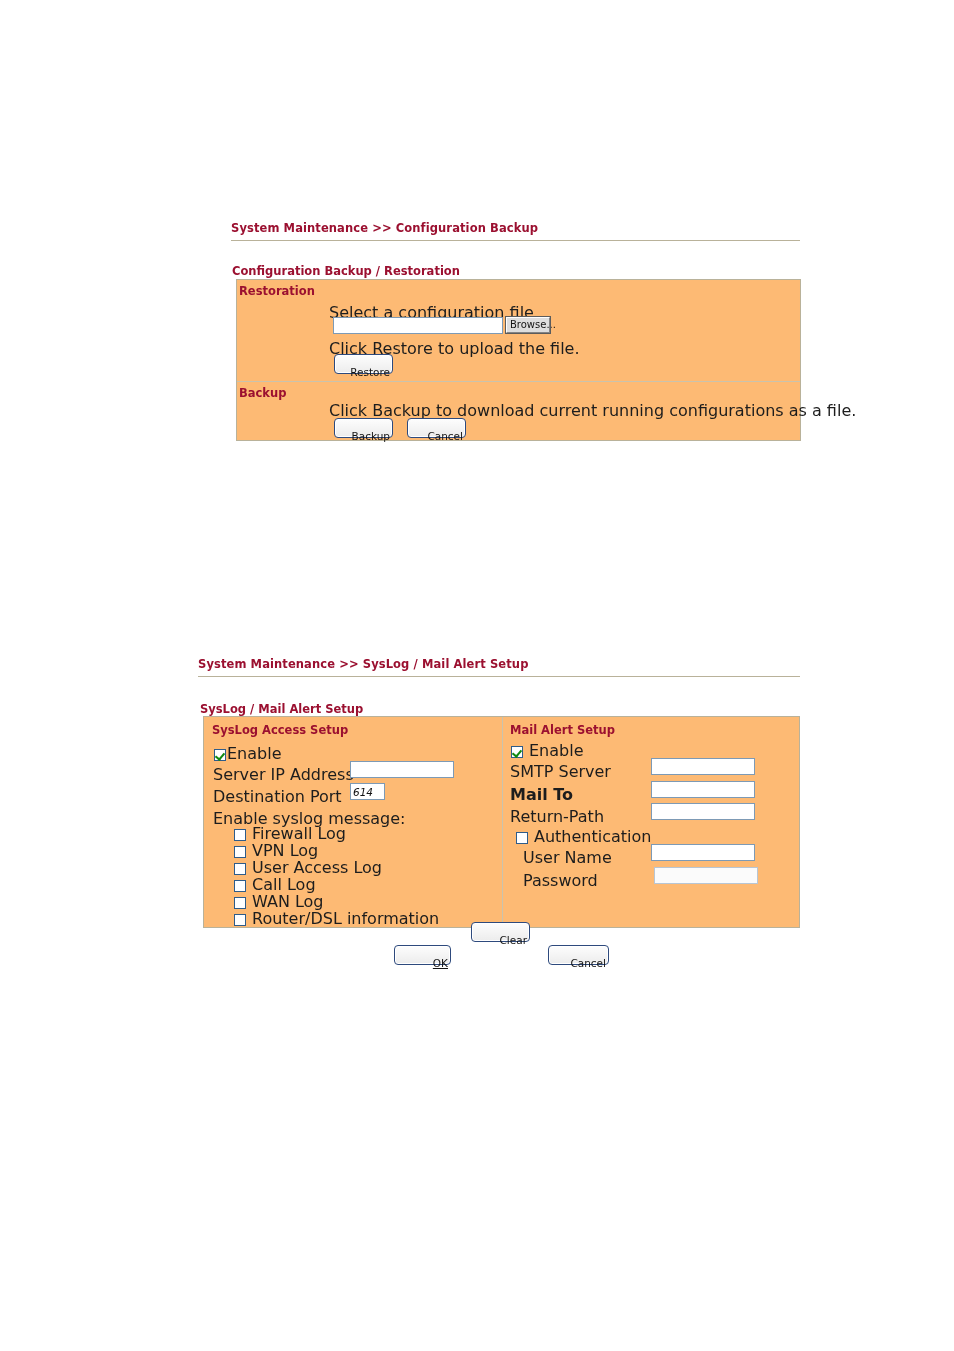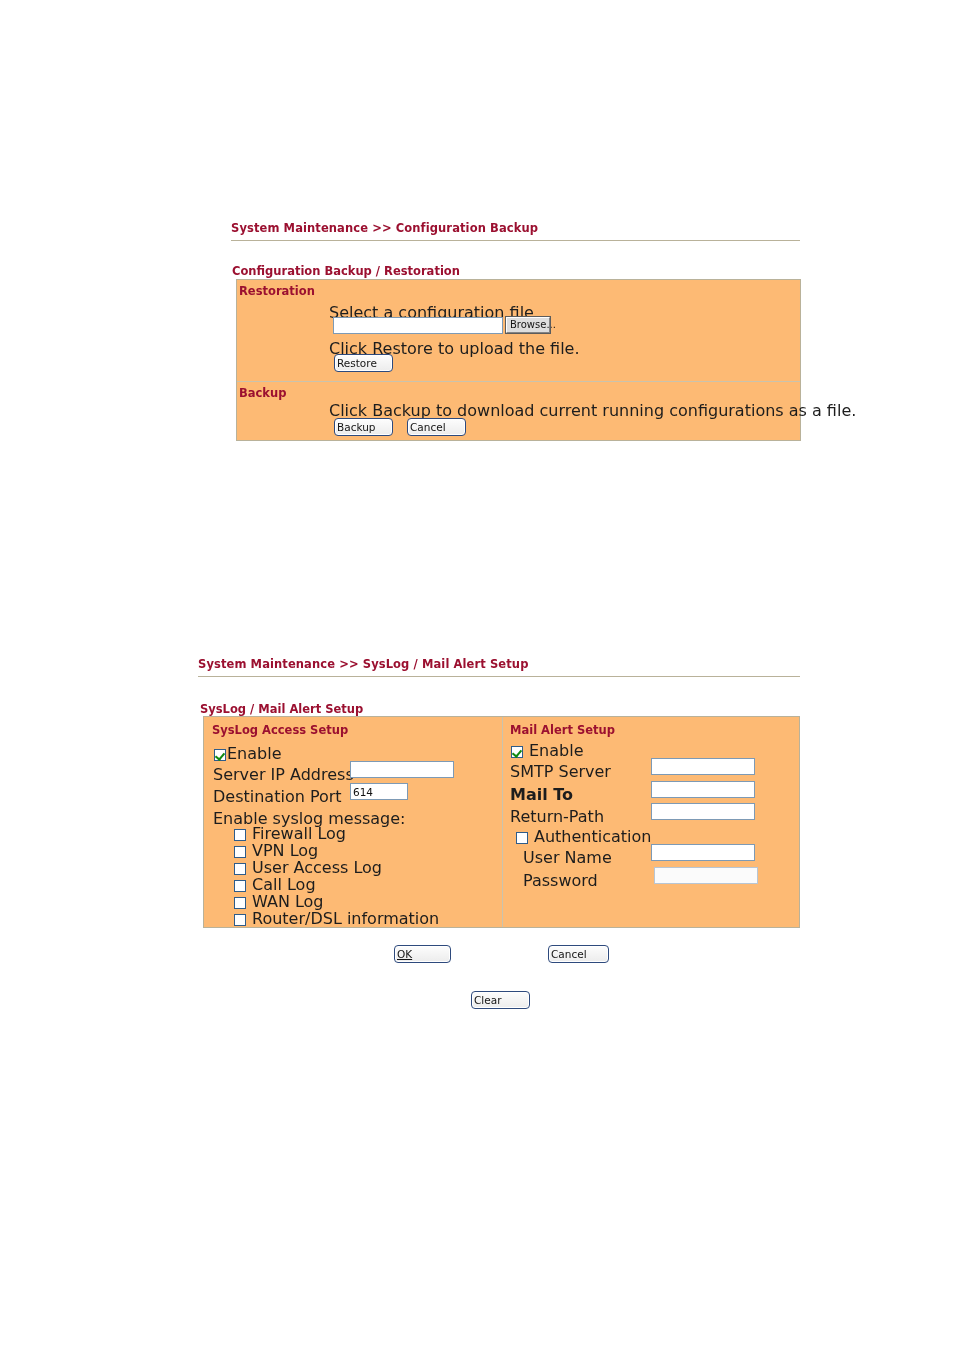--- a/index.html
+++ b/index.html
@@ -57,24 +57,24 @@
   
   .btn {
     display: inline-block;
     box-sizing: border-box;
     border: 1px solid #2e4a7d;
     border-radius: 4px;
     background: linear-gradient(#fdfdfd, #ececec);
     color: #141414;
     font-family: "DejaVu Sans", "Liberation Sans", sans-serif;
     font-size: 10.5px;
-    text-align: left;
+    text-align: right;
     line-height: 16px;
     height: 18px;
-    padding: 0 2px;
+    padding: 9px 2px;
     cursor: pointer;
     box-shadow: inset 0 0 0 1px #ffffff;
   }
   .btn-browse {
     display: inline-block;
     box-sizing: border-box;
     border-top: 1px solid #ffffff;
     border-left: 1px solid #ffffff;
     border-right: 1px solid #848484;
     border-bottom: 1px solid #848484;
@@ -190,21 +190,21 @@
     <div class="abs section-label" style="left:8px; top:6px;">SysLog Access Setup</div>
 
     <div class="abs" style="left:10px; top:27px;">
       <span class="cb blue checked"></span><span class="body-text" style="margin-left:1px;">Enable</span>
     </div>
 
     <div class="abs body-text" style="left:9px; top:48px;">Server IP Address</div>
     <input class="abs tf" type="text" style="left: 146px; top: 44px; width: 104px;" value="">
 
     <div class="abs body-text" style="left:9px; top:70px;">Destination Port</div>
-    <input class="abs tf" type="text" style="left: 146px; top: 66px; width: 58px;" value="614">
+    <input class="abs tf" type="text" style="left: 146px; top: 66px; width: 35px; font-style: italic;" value="614">
 
     <div class="abs body-text" style="left:9px; top:92px;">Enable syslog message:</div>
 
     <div class="abs" style="left:30px; top:107px;">
       <div style="height:17px;">
         <span class="cb blue"></span><span class="body-text" style="margin-left:6px;">Firewall Log</span>
       </div>
       <div style="height:17px;">
         <span class="cb blue"></span><span class="body-text" style="margin-left:6px;">VPN Log</span>
       </div>
@@ -242,15 +242,15 @@
     </div>
 
     <div class="abs body-text" style="left:319px; top:131px;">User Name</div>
     <input class="abs tf" type="text" style="left: 447px; top: 127px; width: 104px;" value="">
 
     <div class="abs body-text" style="left:319px; top:154px;">Password</div>
     <input class="abs tf dim" type="password" style="left: 450px; top: 150px; width: 104px;" value="">
   </div>
 
   <div class="abs btn" style="left:394px; top:945px; width:57px;text-decoration:underline;">OK</div>
-  <div class="abs btn" style="left:471px; top:991px; width:59px;">Clear</div>
+  <div class="abs btn" style="left:471px; top:922px; width:59px;">Clear</div>
   <div class="abs btn" style="left:548px; top:945px; width:61px;">Cancel</div>
 </div>
 
 </body></html>

